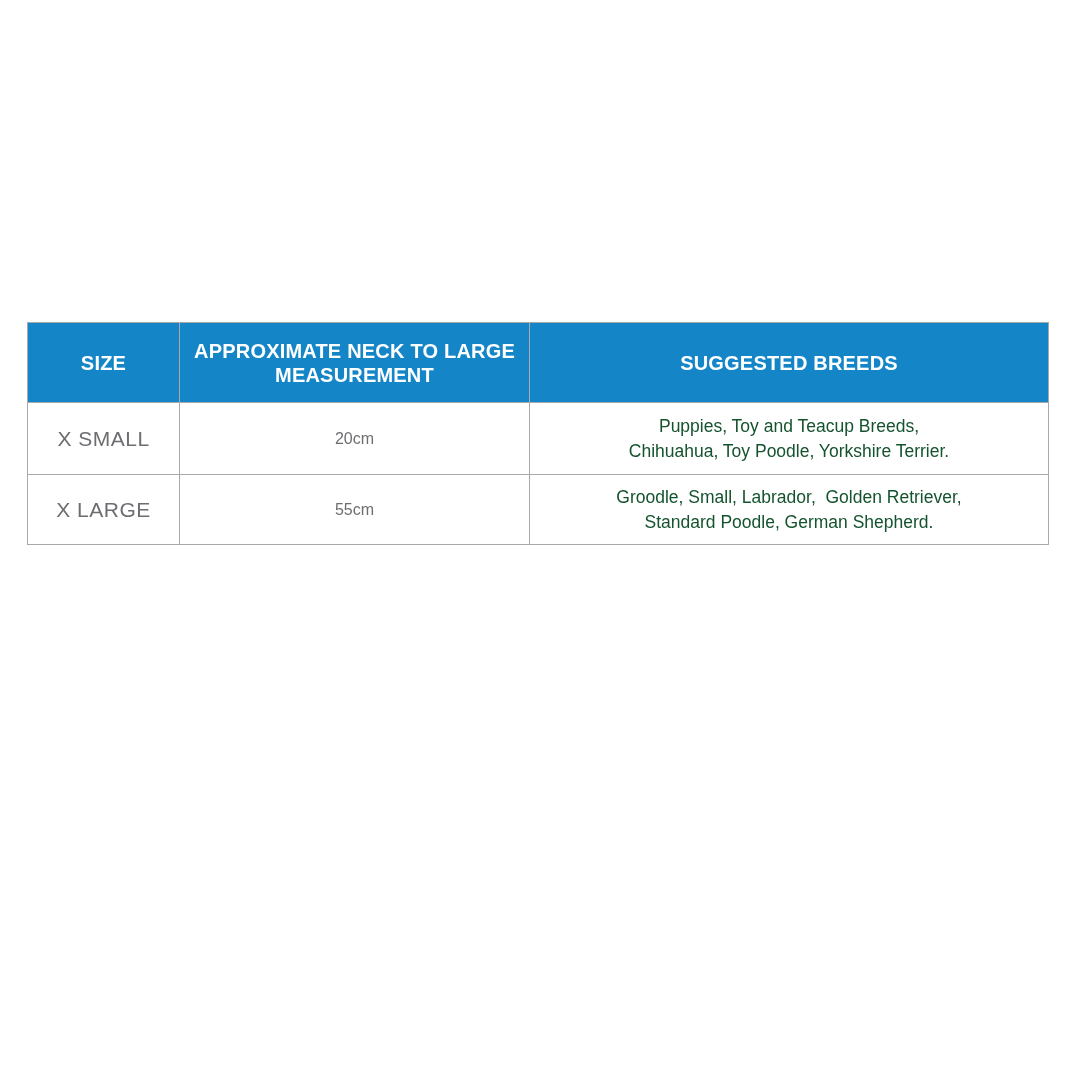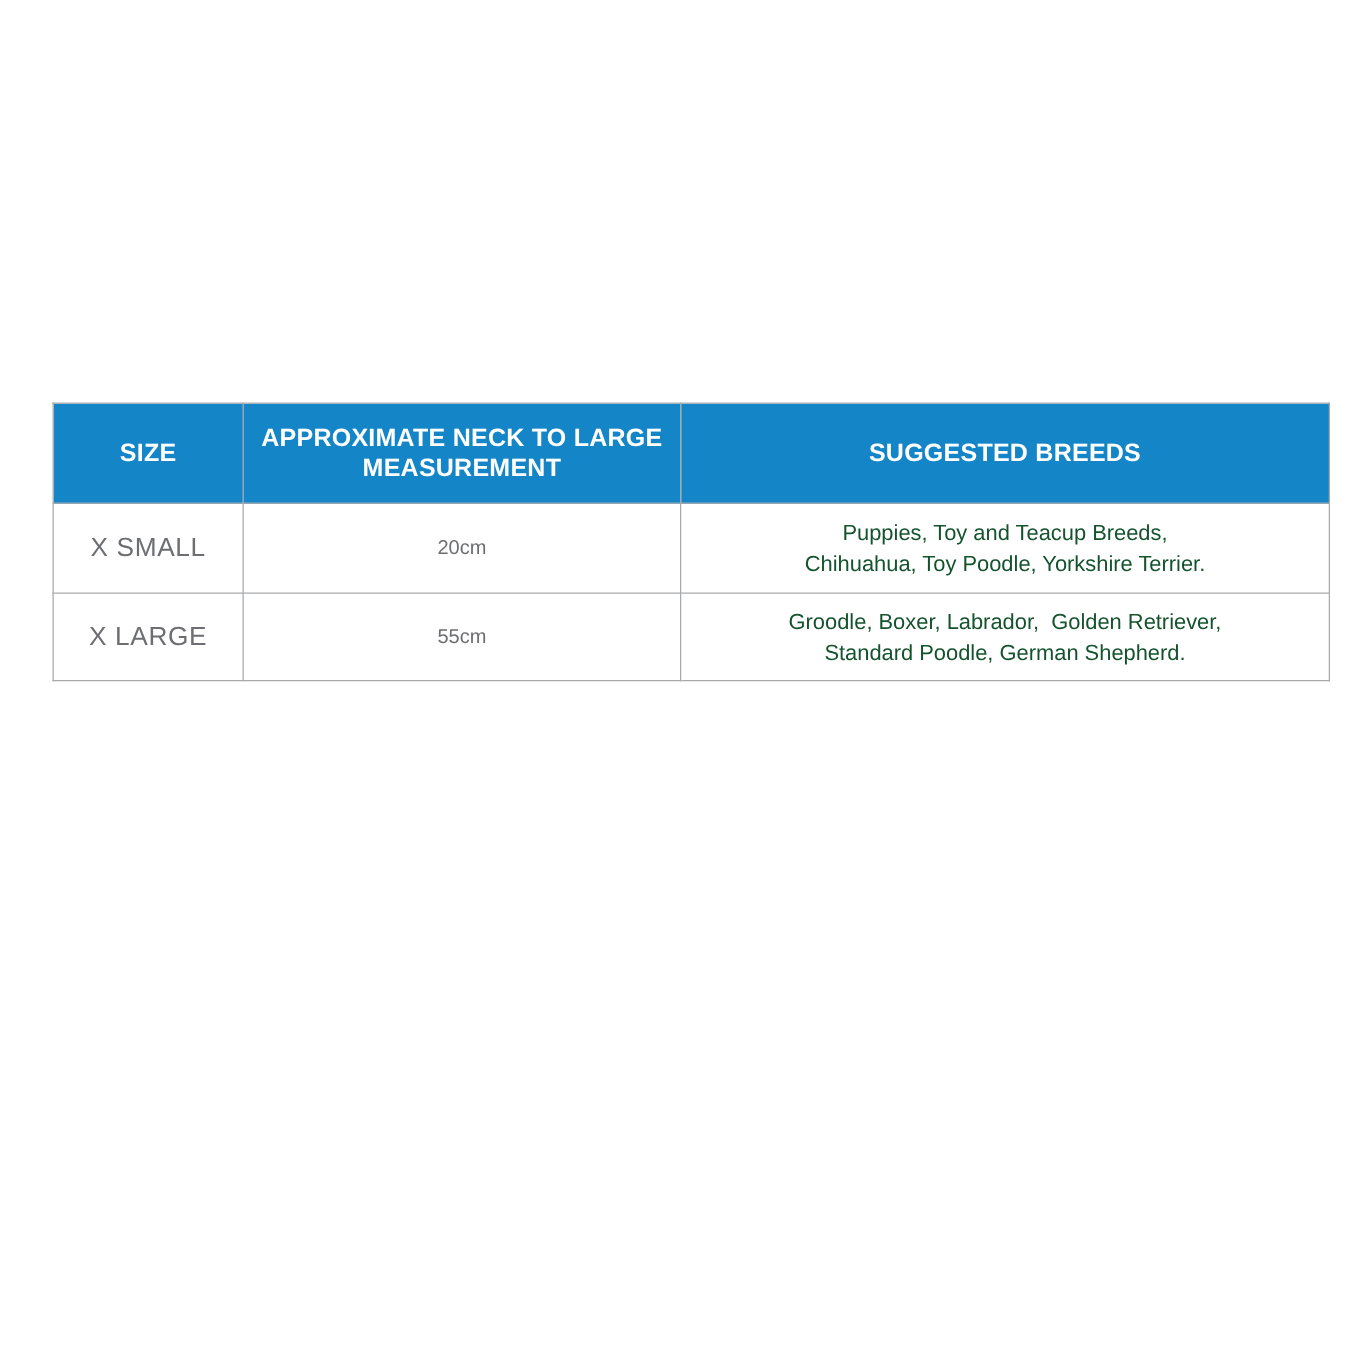--- a/index.html
+++ b/index.html
@@ -9,21 +9,21 @@
   body {
     width: 1080px;
     height: 1080px;
     background: #ffffff;
     font-family: "Liberation Sans", sans-serif;
     position: relative;
     overflow: hidden;
   }
   .size-chart {
     position: absolute;
-    left: 42px;
+    left: 27px;
     top: 322px;
     width: 1021px;
     border-collapse: collapse;
     table-layout: fixed;
   }
   .size-chart col.col-size { width: 152px; }
   .size-chart col.col-measure { width: 350px; }
   .size-chart col.col-breeds { width: 519px; }
 
   .size-chart th,
@@ -88,18 +88,18 @@
       <td class="measure-cell">20cm</td>
       <td class="breeds-cell">
         <span class="line">Puppies, Toy and Teacup Breeds,</span>
         <span class="line">Chihuahua, Toy Poodle, Yorkshire Terrier.</span>
       </td>
     </tr>
     <tr>
       <td class="size-cell">X LARGE</td>
       <td class="measure-cell">55cm</td>
       <td class="breeds-cell">
-        <span class="line">Groodle, Boxer, Labrador,  Golden Retriever,</span>
+        <span class="line">Groodle, Small, Labrador,  Golden Retriever,</span>
         <span class="line">Standard Poodle, German Shepherd.</span>
       </td>
     </tr>
   </tbody>
 </table>
 
 </body></html>

